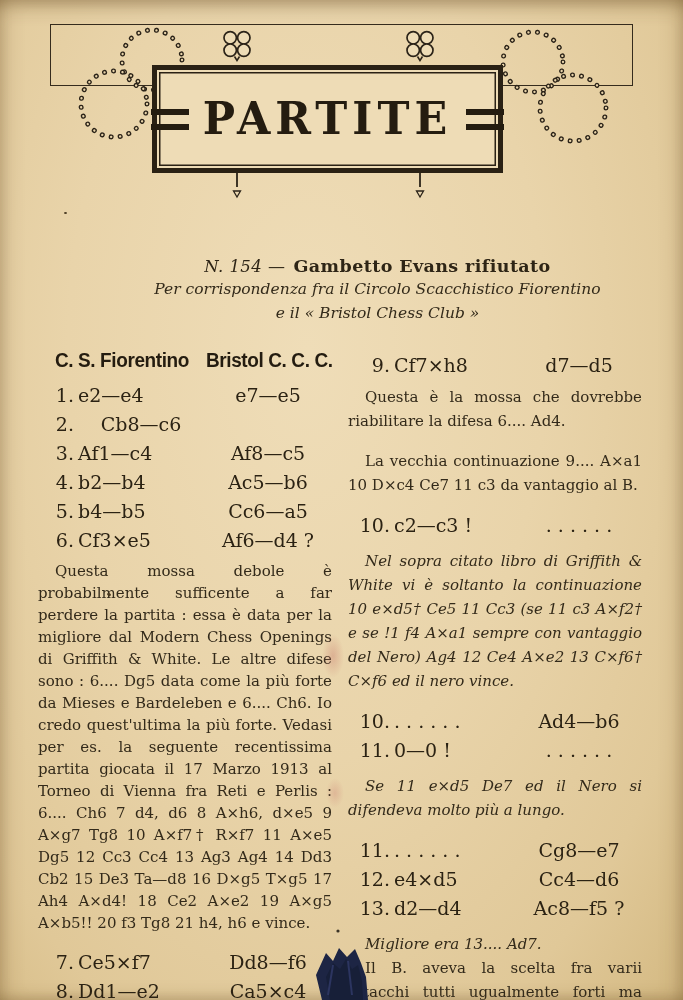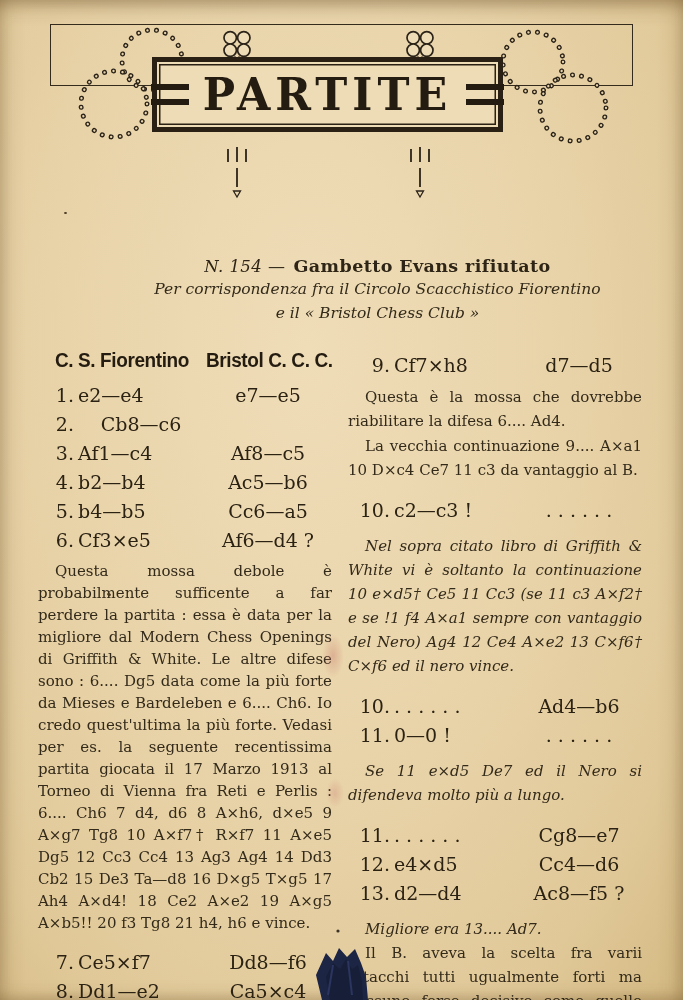--- a/index.html
+++ b/index.html
@@ -15,21 +15,21 @@
     font-family:"DejaVu Serif","Liberation Serif",serif;
     color:#2e2516;
   }
   
   .thin-frame{
     position:absolute;left:50px;top:24px;width:581px;height:60px;
     border:1.6px solid #352b1d;
   }
   .deco{position:absolute;left:0;top:0;pointer-events:none;}
   .mast-box{
-    position:absolute;left:152px;top:57px;width:351px;height:75px;
+    position:absolute;left:152px;top:65px;width:351px;height:108px;
     background:#eedcb6;
     border:5px solid #2a2114;
     box-shadow:inset 0 0 0 2px #eedcb6, inset 0 0 0 3.5px #2a2114;
     display:flex;align-items:center;justify-content:center;gap:14px;
     box-sizing:border-box;
   }
   .eq{display:flex;flex-direction:column;gap:9px;}
   .eq i{display:block;width:38px;height:6px;background:#241c10;}
   .mast-title{
     font-family:"DejaVu Serif","Liberation Serif",serif;
@@ -205,21 +205,21 @@
   </div>
 
   <div class="col right-col">
     <div class="mrow">
       <span class="mn">9.</span>
       <span class="mw">Cf7×h8</span>
       <span class="mb">d7—d5</span>
     </div>
 
     <p class="note tight">Questa è la mossa che dovrebbe riabilitare la difesa 6.... Ad4.</p>
-    <p class="note" style="margin-top:1px">La vecchia continuazione 9.... A×a1 10 D×c4 Ce7 11 c3 da vantaggio al B.</p>
+    <p class="note" style="margin-top:16px">La vecchia continuazione 9.... A×a1 10 D×c4 Ce7 11 c3 da vantaggio al B.</p>
 
     <div class="mrow gap-m">
       <span class="mn">10.</span>
       <span class="mw">c2—c3 !</span>
       <span class="mb">. . . . . .</span>
     </div>
 
     <p class="note gap-s">Nel sopra citato libro di Griffith &amp; White vi è soltanto la continuazione 10 e×d5† Ce5 11 Cc3 (se 11 c3 A×f2† e se !1 f4 A×a1 sempre con vantaggio del Nero) Ag4 12 Ce4 A×e2 13 C×f6† C×f6 ed il nero vince.</p>
 
     <div class="mrow gap-m">

